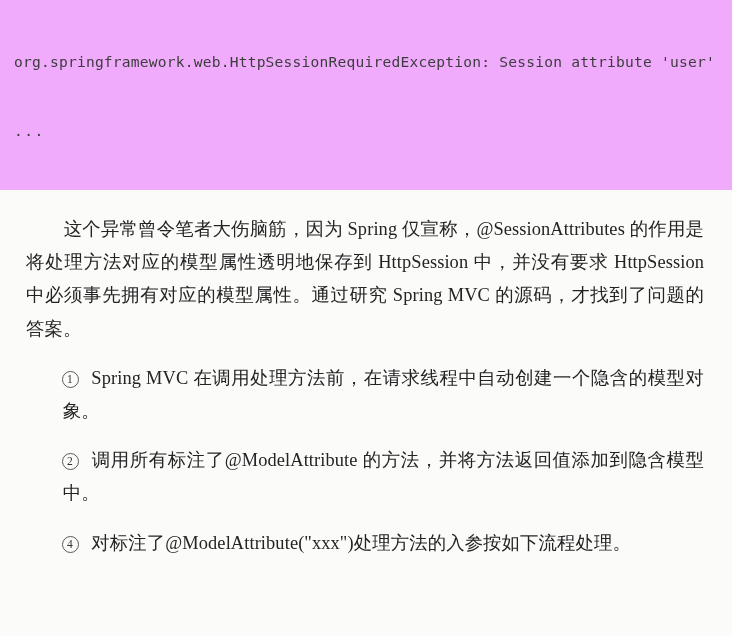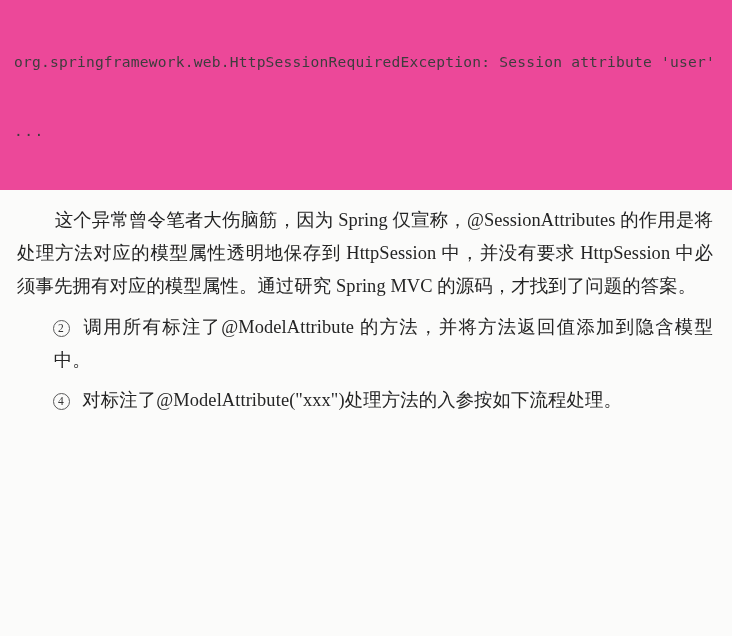--- a/index.html
+++ b/index.html
@@ -23,37 +23,37 @@
     box-sizing: border-box;
     padding: 0;
   }
 
   
   .code-block {
     font-family: "DejaVu Sans Mono", "Liberation Mono", monospace;
     font-size: 14.6px;
     line-height: 23px;
     color: #3d3d3d;
-    background: #ec4899;
+    background: #f0abfc;
     padding: 4px 0 2px 14px;
     letter-spacing: 0.2px;
     white-space: pre;
   }
   .code-line { display: block; }
   .code-ellipsis {
     display: block;
     letter-spacing: 1.5px;
   }
 
   
   .body-wrap {
     padding: 7px 12px 0 10px;
   }
   p.para {
-    margin: 7px;
+    margin: 16px;
     font-size: 18.4px;
     line-height: 33.2px;
     text-align: justify;
     text-justify: inter-ideograph;
     color: #242424;
     letter-spacing: 0.1px;
   }
   p.para.indent { text-indent: 2.05em; }
   p.para.hang {
     padding-left: 2.0em;
@@ -86,20 +86,23 @@
   <div class="code-block">
     <span class="code-line">org.springframework.web.HttpSessionRequiredException: Session attribute 'user'</span>
     <span class="code-ellipsis">...</span>
   </div>
 
   <div class="body-wrap">
 
     <p class="para indent">这个异常曾令笔者大伤脑筋，因为 Spring 仅宣称，@SessionAttributes 的作用是将处理方法对应的模型属性透明地保存到 HttpSession 中，并没有要求 HttpSession 中必须事先拥有对应的模型属性。通过研究 Spring MVC 的源码，才找到了问题的答案。</p>
 
 
+    <p class="para hang">
+      <span class="circ-num">1</span><span class="sp"></span><span>Spring MVC 在调用处理方法前，在请求线程中自动创建一个隐含的模型对象。</span>
+    </p>
 
     <p class="para hang">
       <span class="circ-num">2</span><span class="sp"></span><span>调用所有标注了@ModelAttribute 的方法，并将方法返回值添加到隐含模型中。</span>
     </p>
 
 
     <p class="para hang">
       <span class="circ-num">4</span><span class="sp"></span><span>对标注了@ModelAttribute("xxx")处理方法的入参按如下流程处理。</span>
     </p>
 

